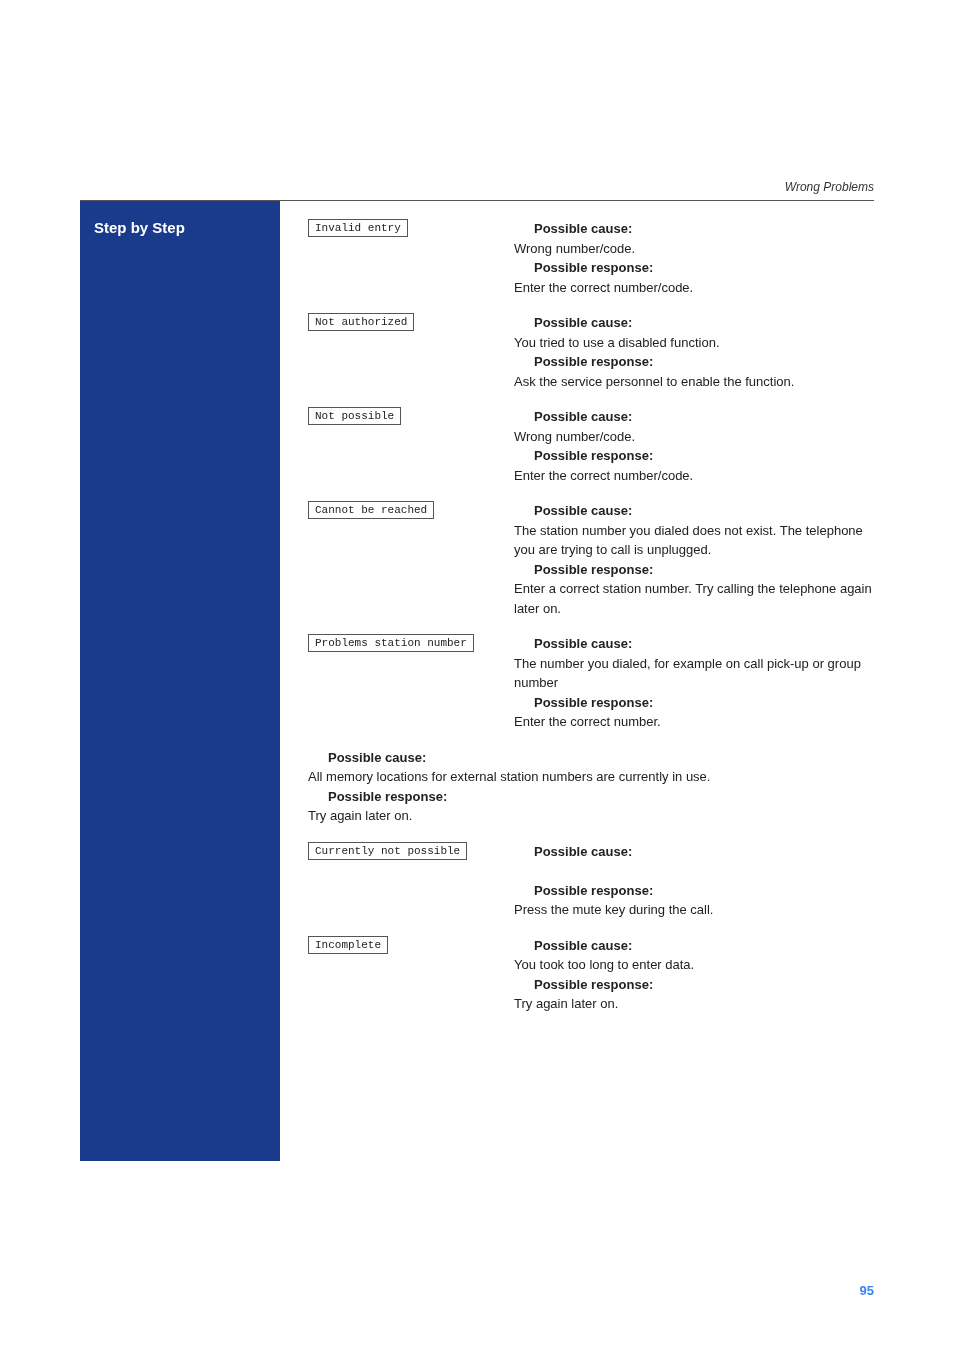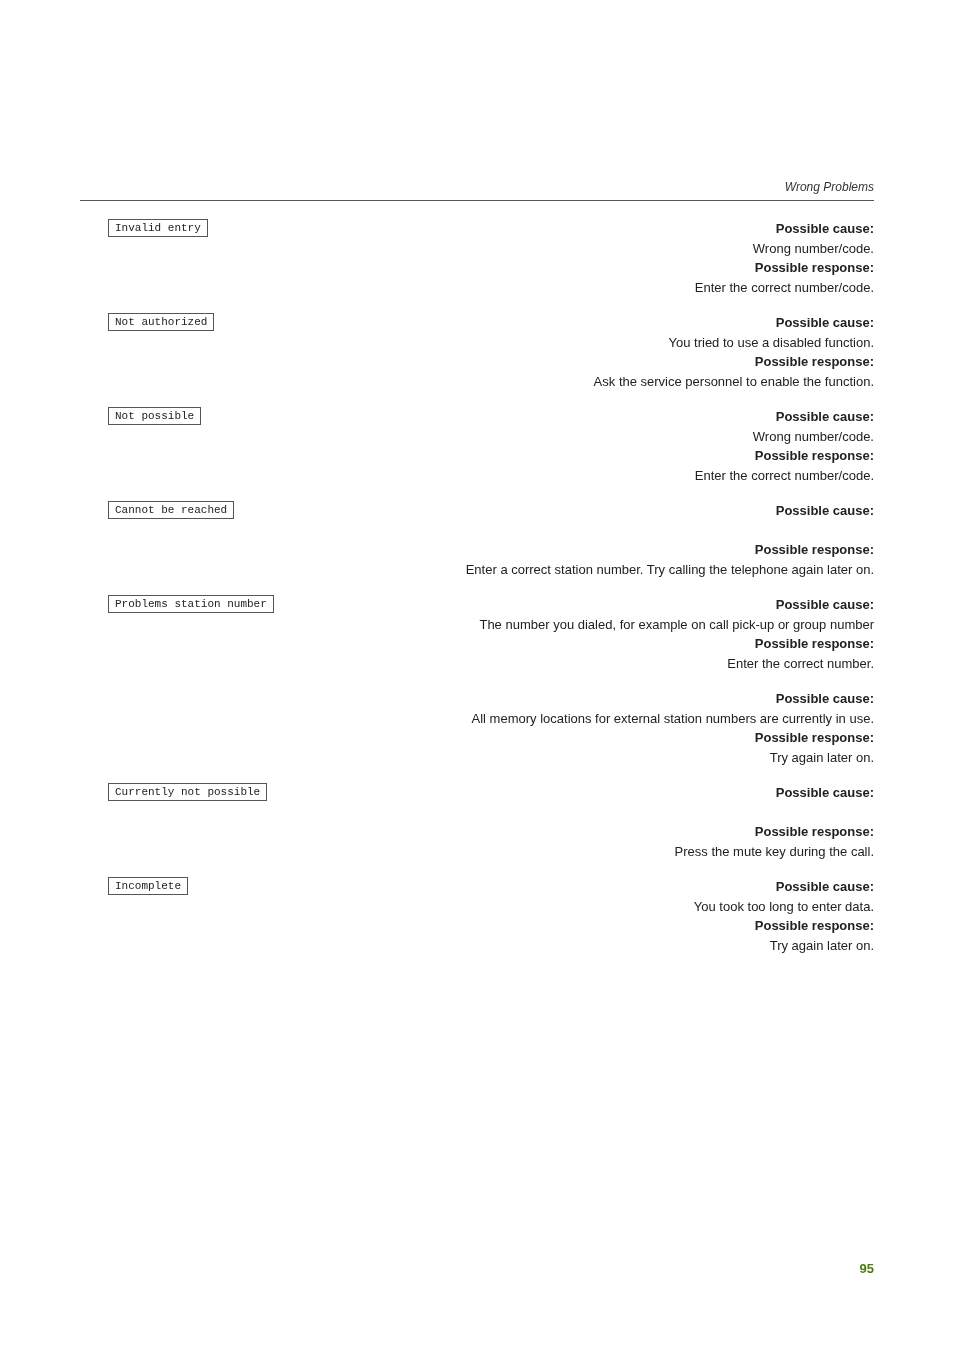--- a/index.html
+++ b/index.html
@@ -78,24 +78,23 @@
 
     
     .error-entries {
       display: flex;
       flex-direction: column;
       gap: 0;
     }
 
     .error-entry {
       display: flex;
-      gap: 0;
+      gap: 6px;
       margin-bottom: 16px;
       align-items: flex-start;
-      text-align: right;
     }
 
     .error-code-col {
       width: 200px;
       min-width: 200px;
       padding-right: 18px;
       display: flex;
       flex-direction: column;
       gap: 4px;
     }
@@ -119,39 +118,42 @@
     }
 
     .description-col .label-bold {
       font-weight: bold;
       padding-left: 20px;
     }
 
     
     .page-number {
       position: absolute;
-      bottom: 74px;
+      bottom: 52px;
       right: 80px;
       font-size: 13px;
       font-weight: bold;
-      color: #4d7c0f;
+      color: #3b82f6;
     }
   </style>
 </head>
 <body>
 
 <div class="page-container">
 
   <div class="top-section">
     <span class="fixing-problems-label">Wrong Problems</span>
   </div>
   <hr class="top-divider">
 
   <div class="main-content">
 
+    <div class="sidebar">
+      <span class="sidebar-title">Step by Step</span>
+    </div>
 
     <div class="content-area">
 
 
       <div class="error-entries">
 
         <div class="error-entry">
           <div class="error-code-col">
             <span class="error-badge">Invalid entry</span>
           </div>
@@ -186,21 +188,21 @@
             <span>Enter the correct number/code.</span>
           </div>
         </div>
 
         <div class="error-entry">
           <div class="error-code-col">
             <span class="error-badge">Cannot be reached</span>
           </div>
           <div class="description-col">
             <span class="label-bold">Possible cause:</span><br>
-            <br>
+            <span>The station number you dialed does not exist. The telephone you are trying to call is unplugged.</span><br>
             <span class="label-bold">Possible response:</span><br>
             <span>Enter a correct station number. Try calling the telephone again later on.</span>
           </div>
         </div>
 
         <div class="error-entry">
           <div class="error-code-col">
             <span class="error-badge">Problems station number</span>
           </div>
           <div class="description-col">

